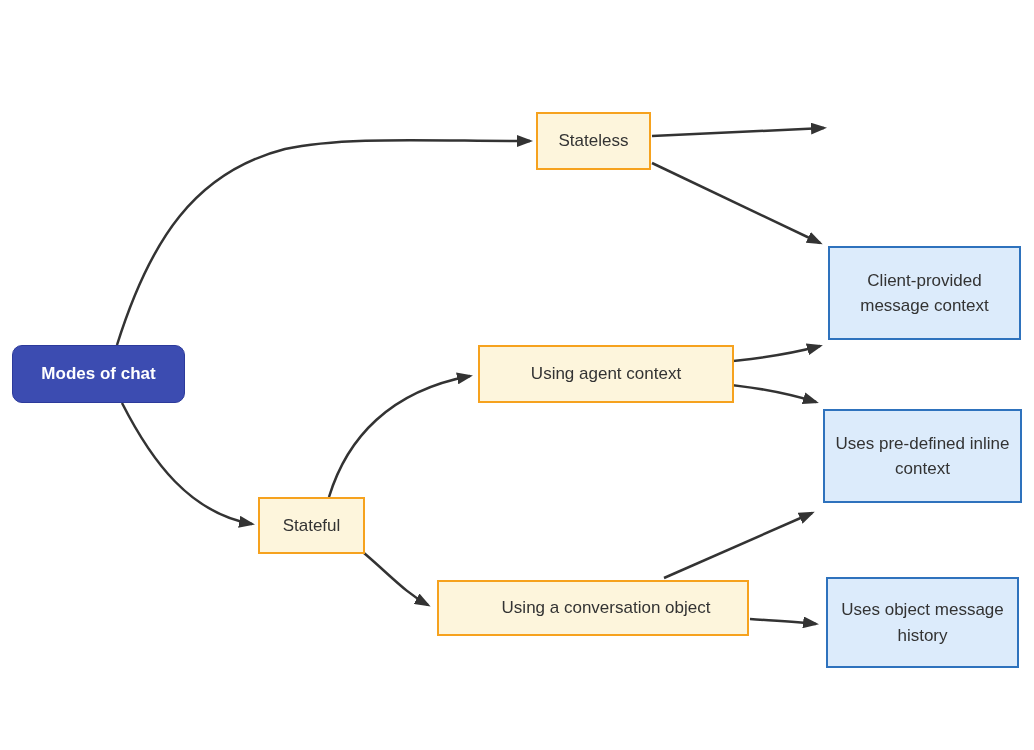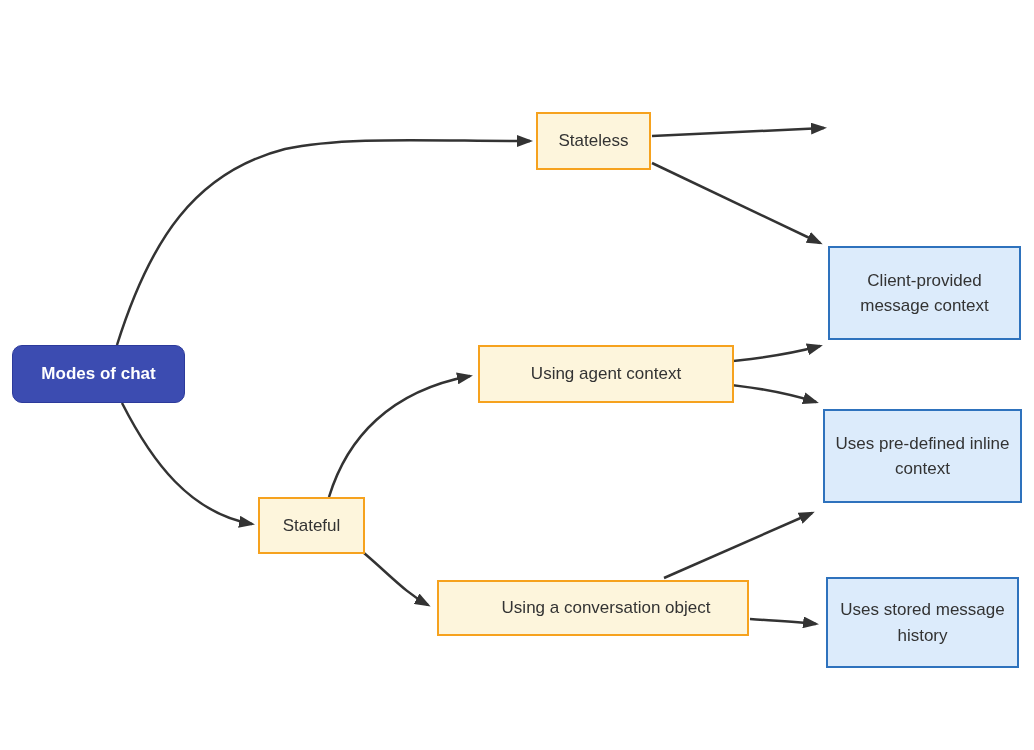--- a/index.html
+++ b/index.html
@@ -95,16 +95,16 @@
 
   <div class="node leaf" style="left:828px; top:246px; width:193px; height:94px;">
     <span>Client-provided message context</span>
   </div>
 
   <div class="node leaf" style="left:823px; top:409px; width:199px; height:94px;">
     <span>Uses pre-defined inline context</span>
   </div>
 
   <div class="node leaf" style="left:826px; top:577px; width:193px; height:91px;">
-    <span>Uses stored message history</span>
+    <span>Uses object message history</span>
   </div>
 
 </div>
 
 </body></html>

